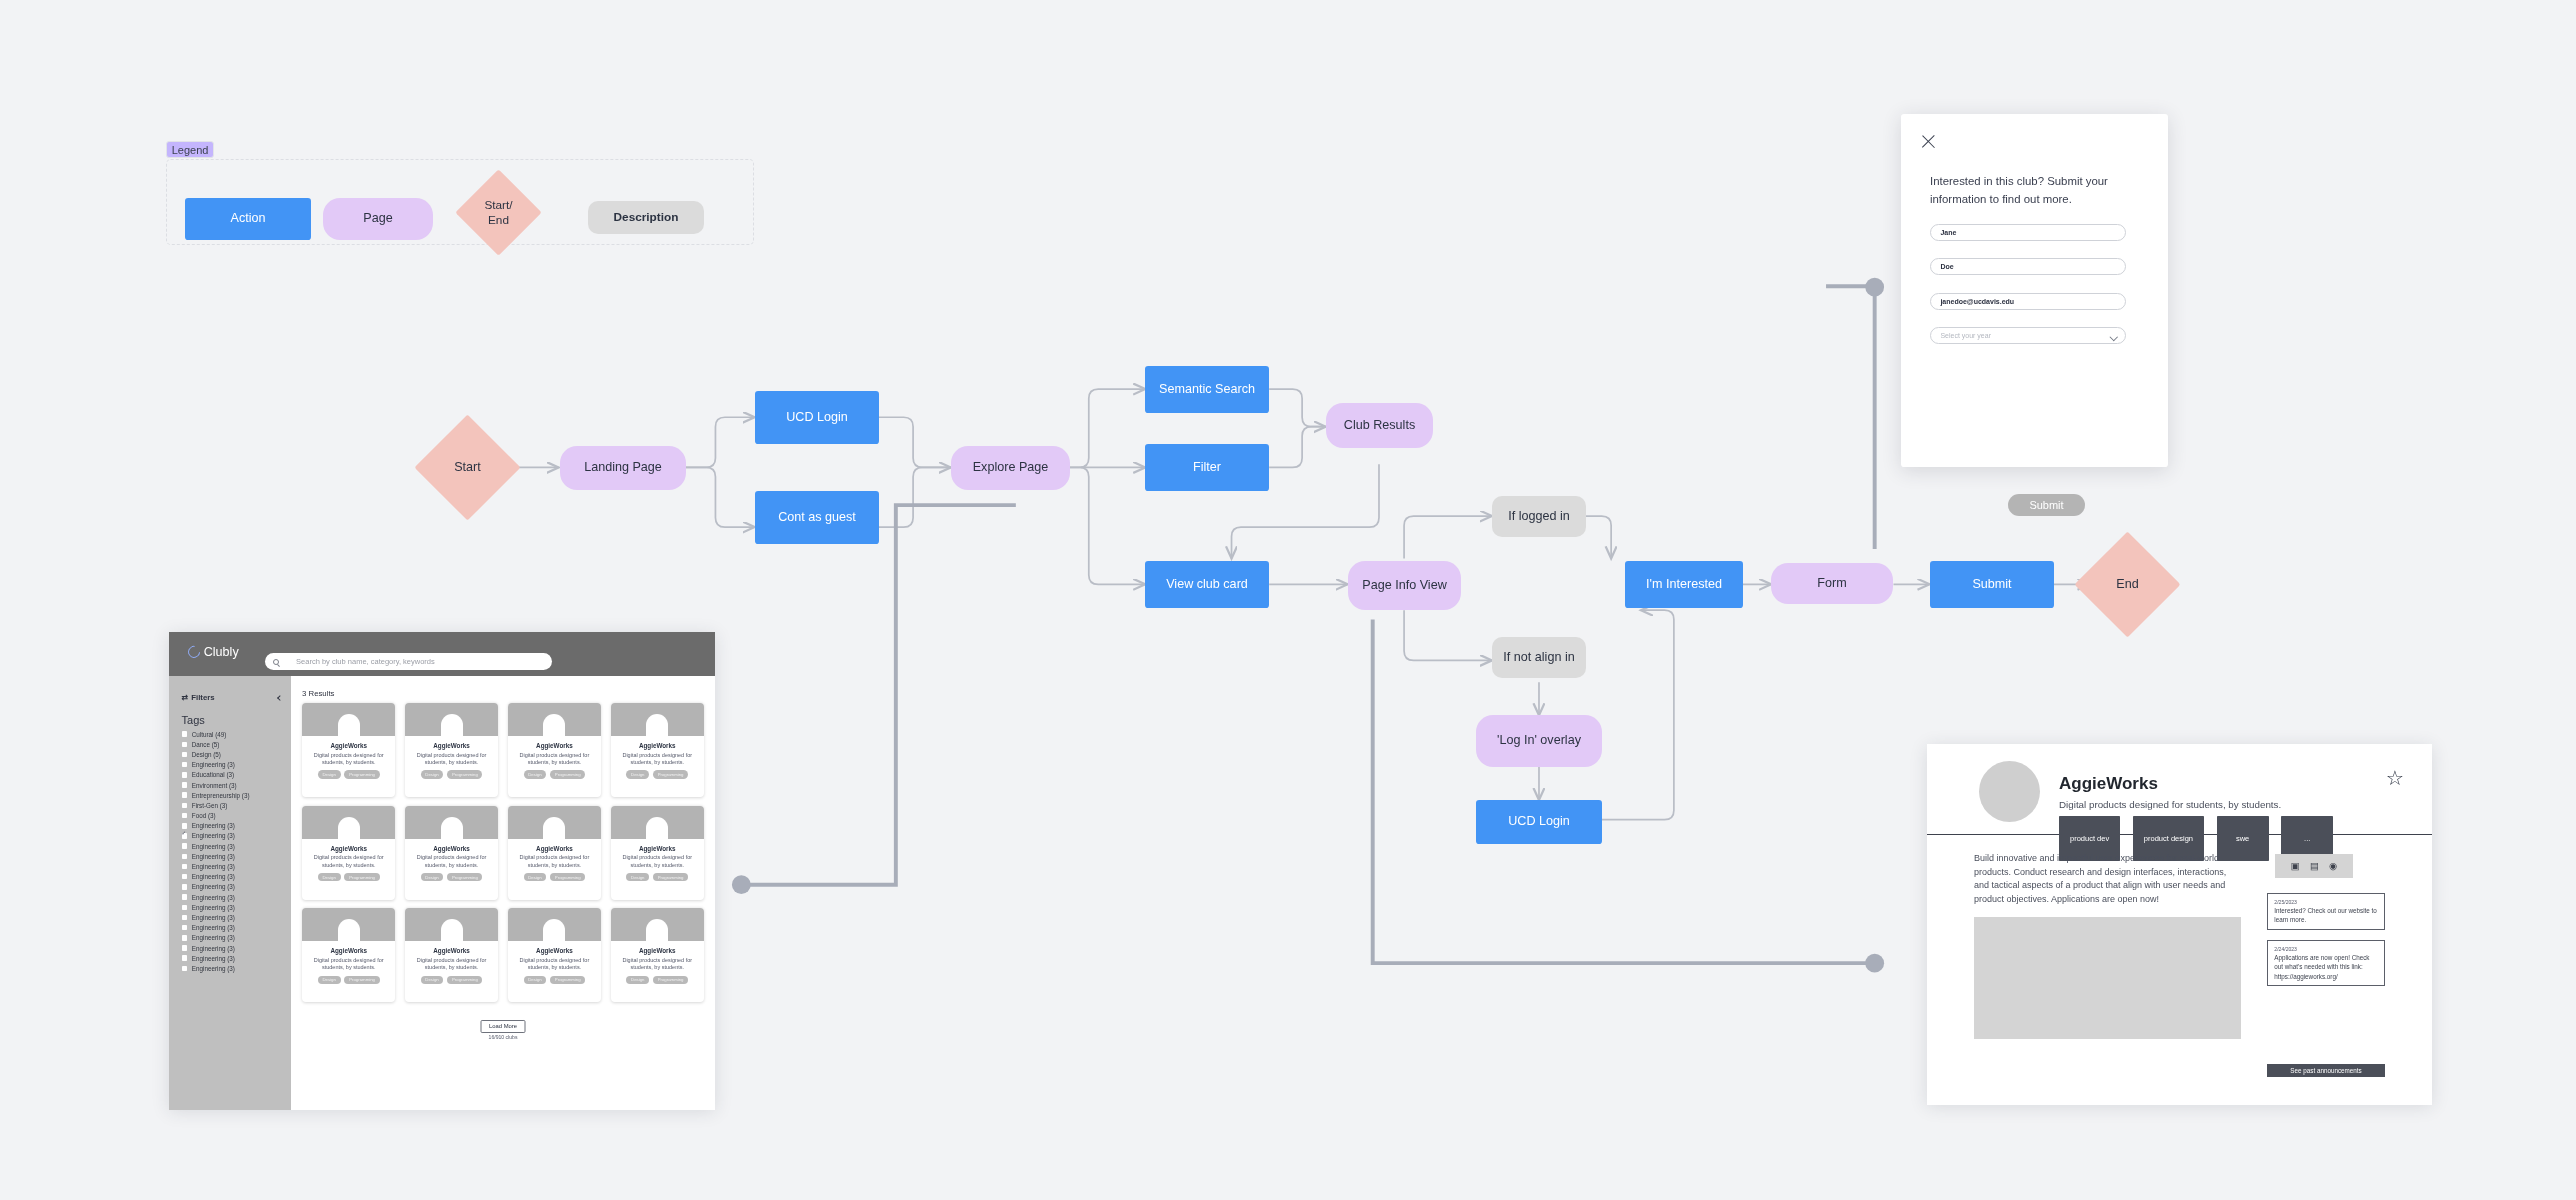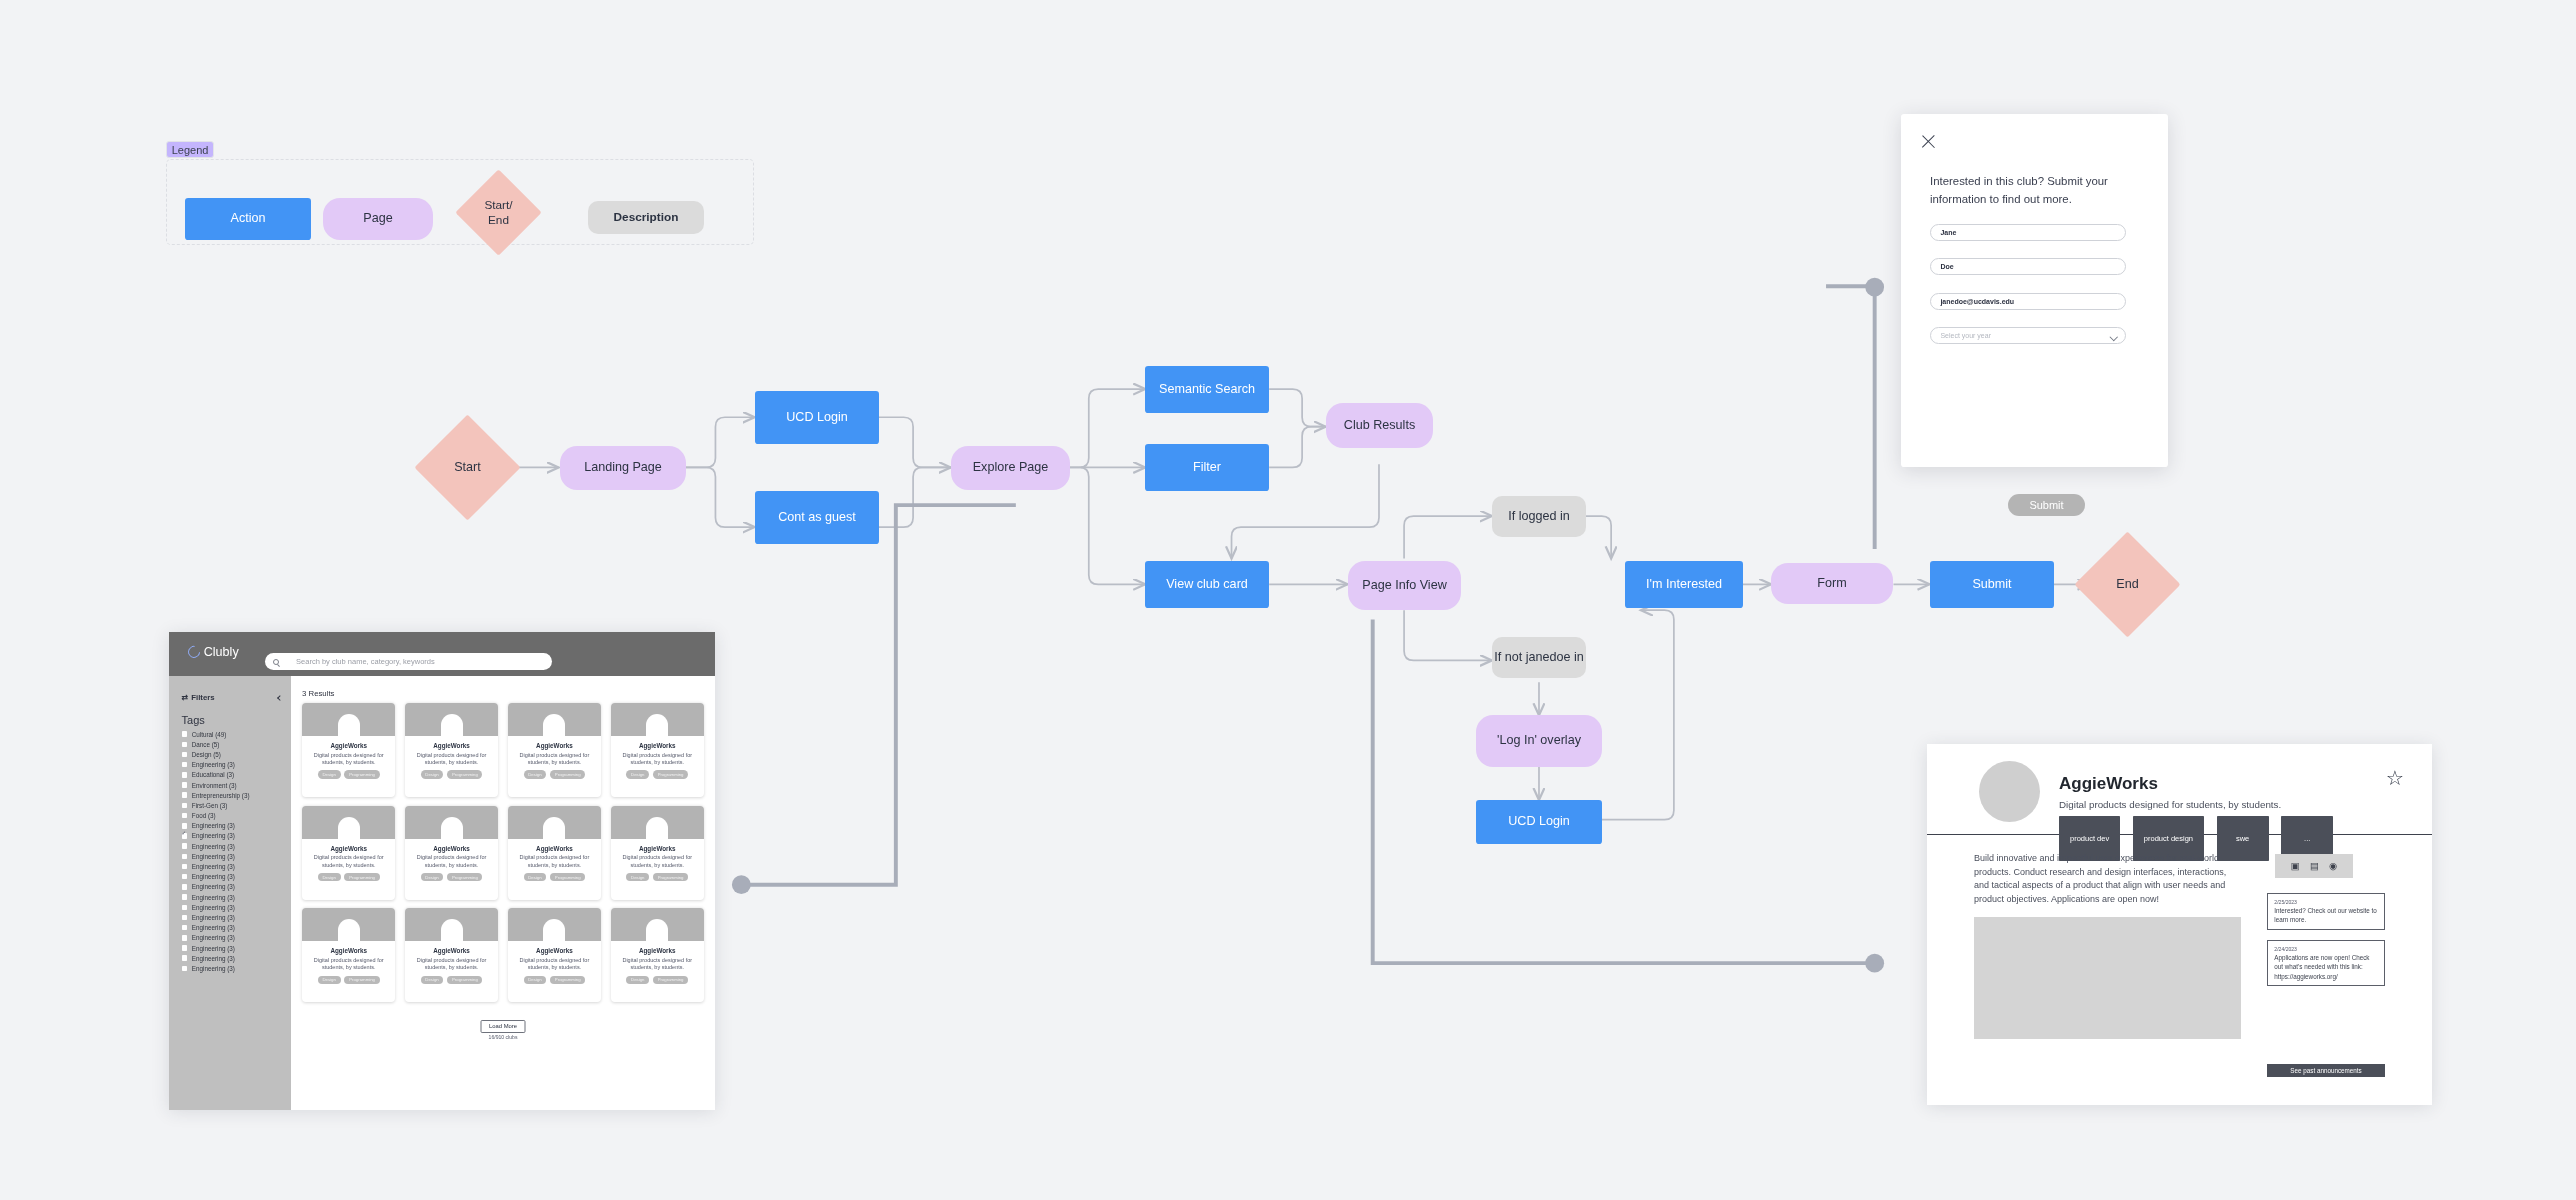--- a/index.html
+++ b/index.html
@@ -299,21 +299,21 @@
 
   <div class="node n-page" style="left:1348px;top:561px;width:113px;height:49px;">
     <span>Page Info View</span>
   </div>
 
   <div class="node n-desc" style="left:1492px;top:496px;width:94px;height:41px;font-weight:400;">
     <span>If logged in</span>
   </div>
 
   <div class="node n-desc" style="left:1492px;top:637px;width:94px;height:41px;font-weight:400;">
-    <span>If not janedoe in</span>
+    <span>If not align in</span>
   </div>
 
   <div class="node n-page" style="left:1476px;top:715px;width:126px;height:52px;">
     <span>'Log In' overlay</span>
   </div>
 
   <div class="node n-action" style="left:1476px;top:800px;width:126px;height:44px;">
     <span>UCD Login</span>
   </div>
 

